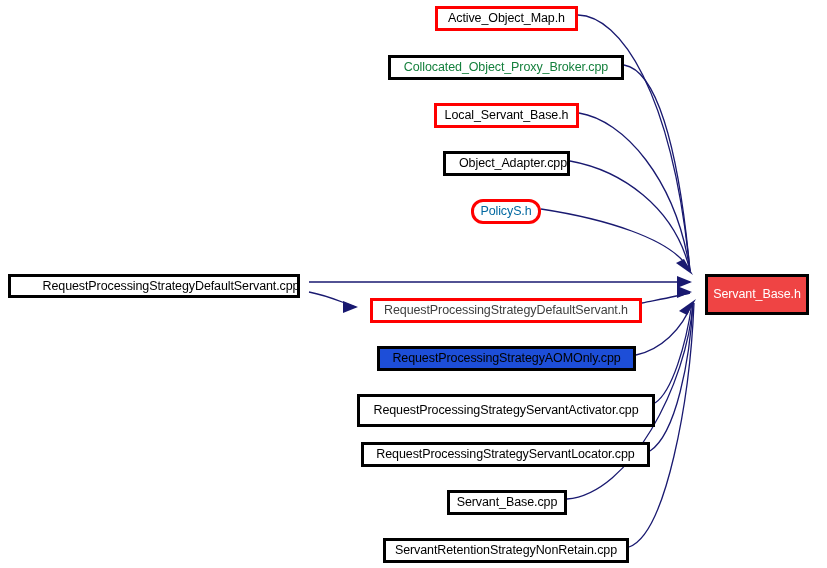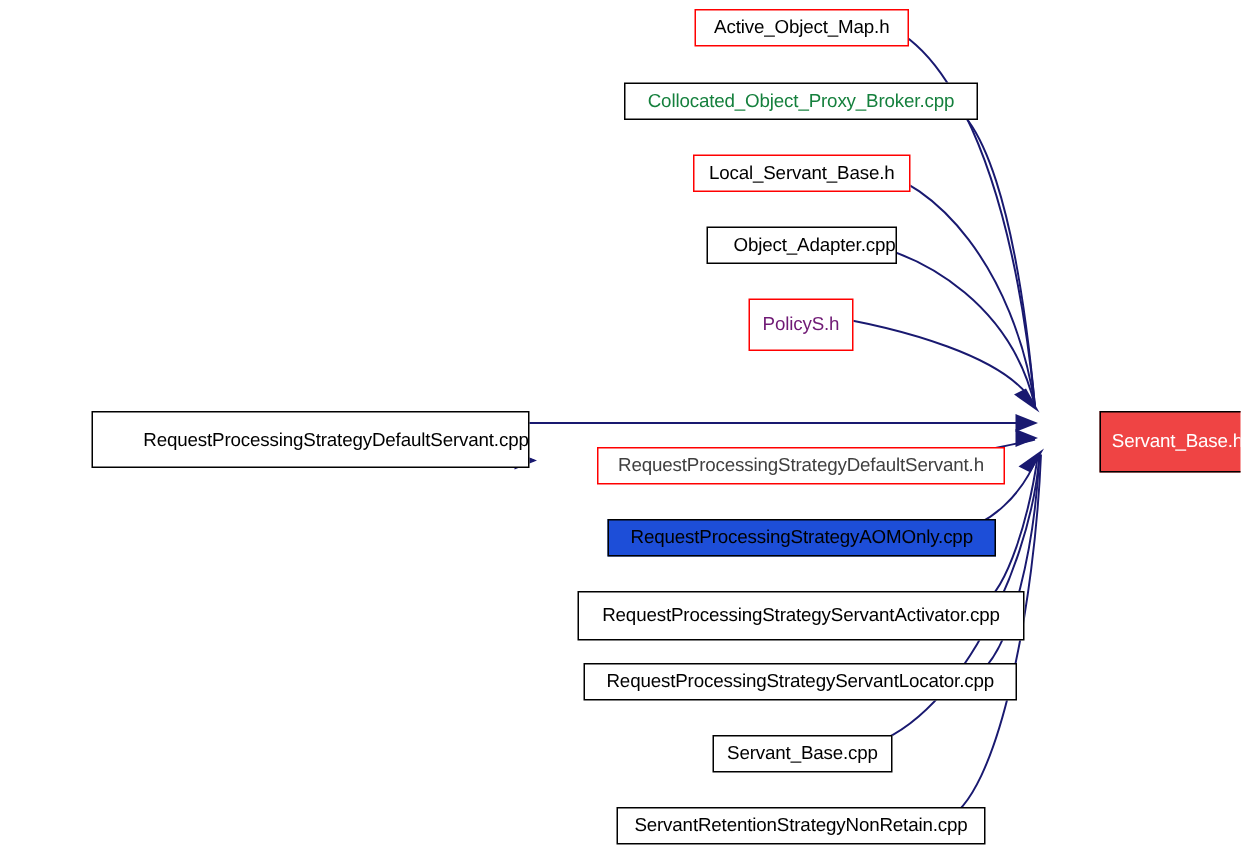--- a/index.html
+++ b/index.html
@@ -26,27 +26,26 @@
     width: 827px;
     height: 568px;
   }
   .node {
     position: absolute;
     box-sizing: border-box;
     display: flex;
     align-items: center;
     justify-content: center;
     background: #ffffff;
-    border: 1px solid #737373;
+    border: 3px solid #737373;
     font-size: 12.5px;
     line-height: 1;
     color: #000000;
     white-space: nowrap;
     letter-spacing: -0.1px;
-    margin-left: 28px;
   }
   .node.header {
     border-color: #ff0000;
   }
   .node.target {
     background: #000000;
     border-color: #000000;
     color: #ffffff;
   }
   .node-label {
@@ -89,24 +88,24 @@
       </div>
       <div class="node source" style="left: 388px; top: 55px; width: 236px; height: 25px; border-color: rgb(0, 0, 0); background: rgb(255, 255, 255); color: #15803d;">
         <span class="node-label">Collocated_Object_Proxy_Broker.cpp</span>
       </div>
       <div class="node header" style="left: 434px; top: 103px; width: 145px; height: 25px; border-color: rgb(255, 0, 0); background: rgb(255, 255, 255); color: rgb(0, 0, 0);">
         <span class="node-label">Local_Servant_Base.h</span>
       </div>
       <div class="node source" style="left: 443px; top: 151px; width: 127px; height: 25px; border-color: rgb(0, 0, 0); background: rgb(255, 255, 255); color: rgb(0, 0, 0); justify-content: flex-end;">
         <span class="node-label">Object_Adapter.cpp</span>
       </div>
-      <div class="node header" style="left: 471px; top: 199px; width: 70px; height: 35px; border-color: rgb(255, 0, 0); background: rgb(255, 255, 255); color: #701a75;">
+      <div class="node header" style="left: 471px; top: 199px; width: 70px; height: 25px; border-color: rgb(255, 0, 0); background: rgb(255, 255, 255); color: #0369a1; border-radius: 12px;">
         <span class="node-label">PolicyS.h</span>
       </div>
-      <div class="node source" style="left: 33px; top: 274px; width: 292px; height: 38px; border-color: rgb(0, 0, 0); background: rgb(255, 255, 255); color: rgb(0, 0, 0); padding-left: 34px;">
+      <div class="node source" style="left: 8px; top: 274px; width: 292px; height: 24px; border-color: rgb(0, 0, 0); background: rgb(255, 255, 255); color: rgb(0, 0, 0); padding-left: 34px;">
         <span class="node-label">RequestProcessingStrategyDefaultServant.cpp</span>
       </div>
       <div class="node header" style="left: 370px; top: 298px; width: 272px; height: 25px; border-color: rgb(255, 0, 0); background: rgb(255, 255, 255); color: #404040;">
         <span class="node-label">RequestProcessingStrategyDefaultServant.h</span>
       </div>
       <div class="node source" style="left: 377px; top: 346px; width: 259px; height: 25px; border-color: rgb(0, 0, 0); background: #1d4ed8; color: rgb(0, 0, 0);">
         <span class="node-label">RequestProcessingStrategyAOMOnly.cpp</span>
       </div>
       <div class="node source" style="left: 357px; top: 394px; width: 298px; height: 33px; border-color: rgb(0, 0, 0); background: rgb(255, 255, 255); color: rgb(0, 0, 0);">
         <span class="node-label">RequestProcessingStrategyServantActivator.cpp</span>

